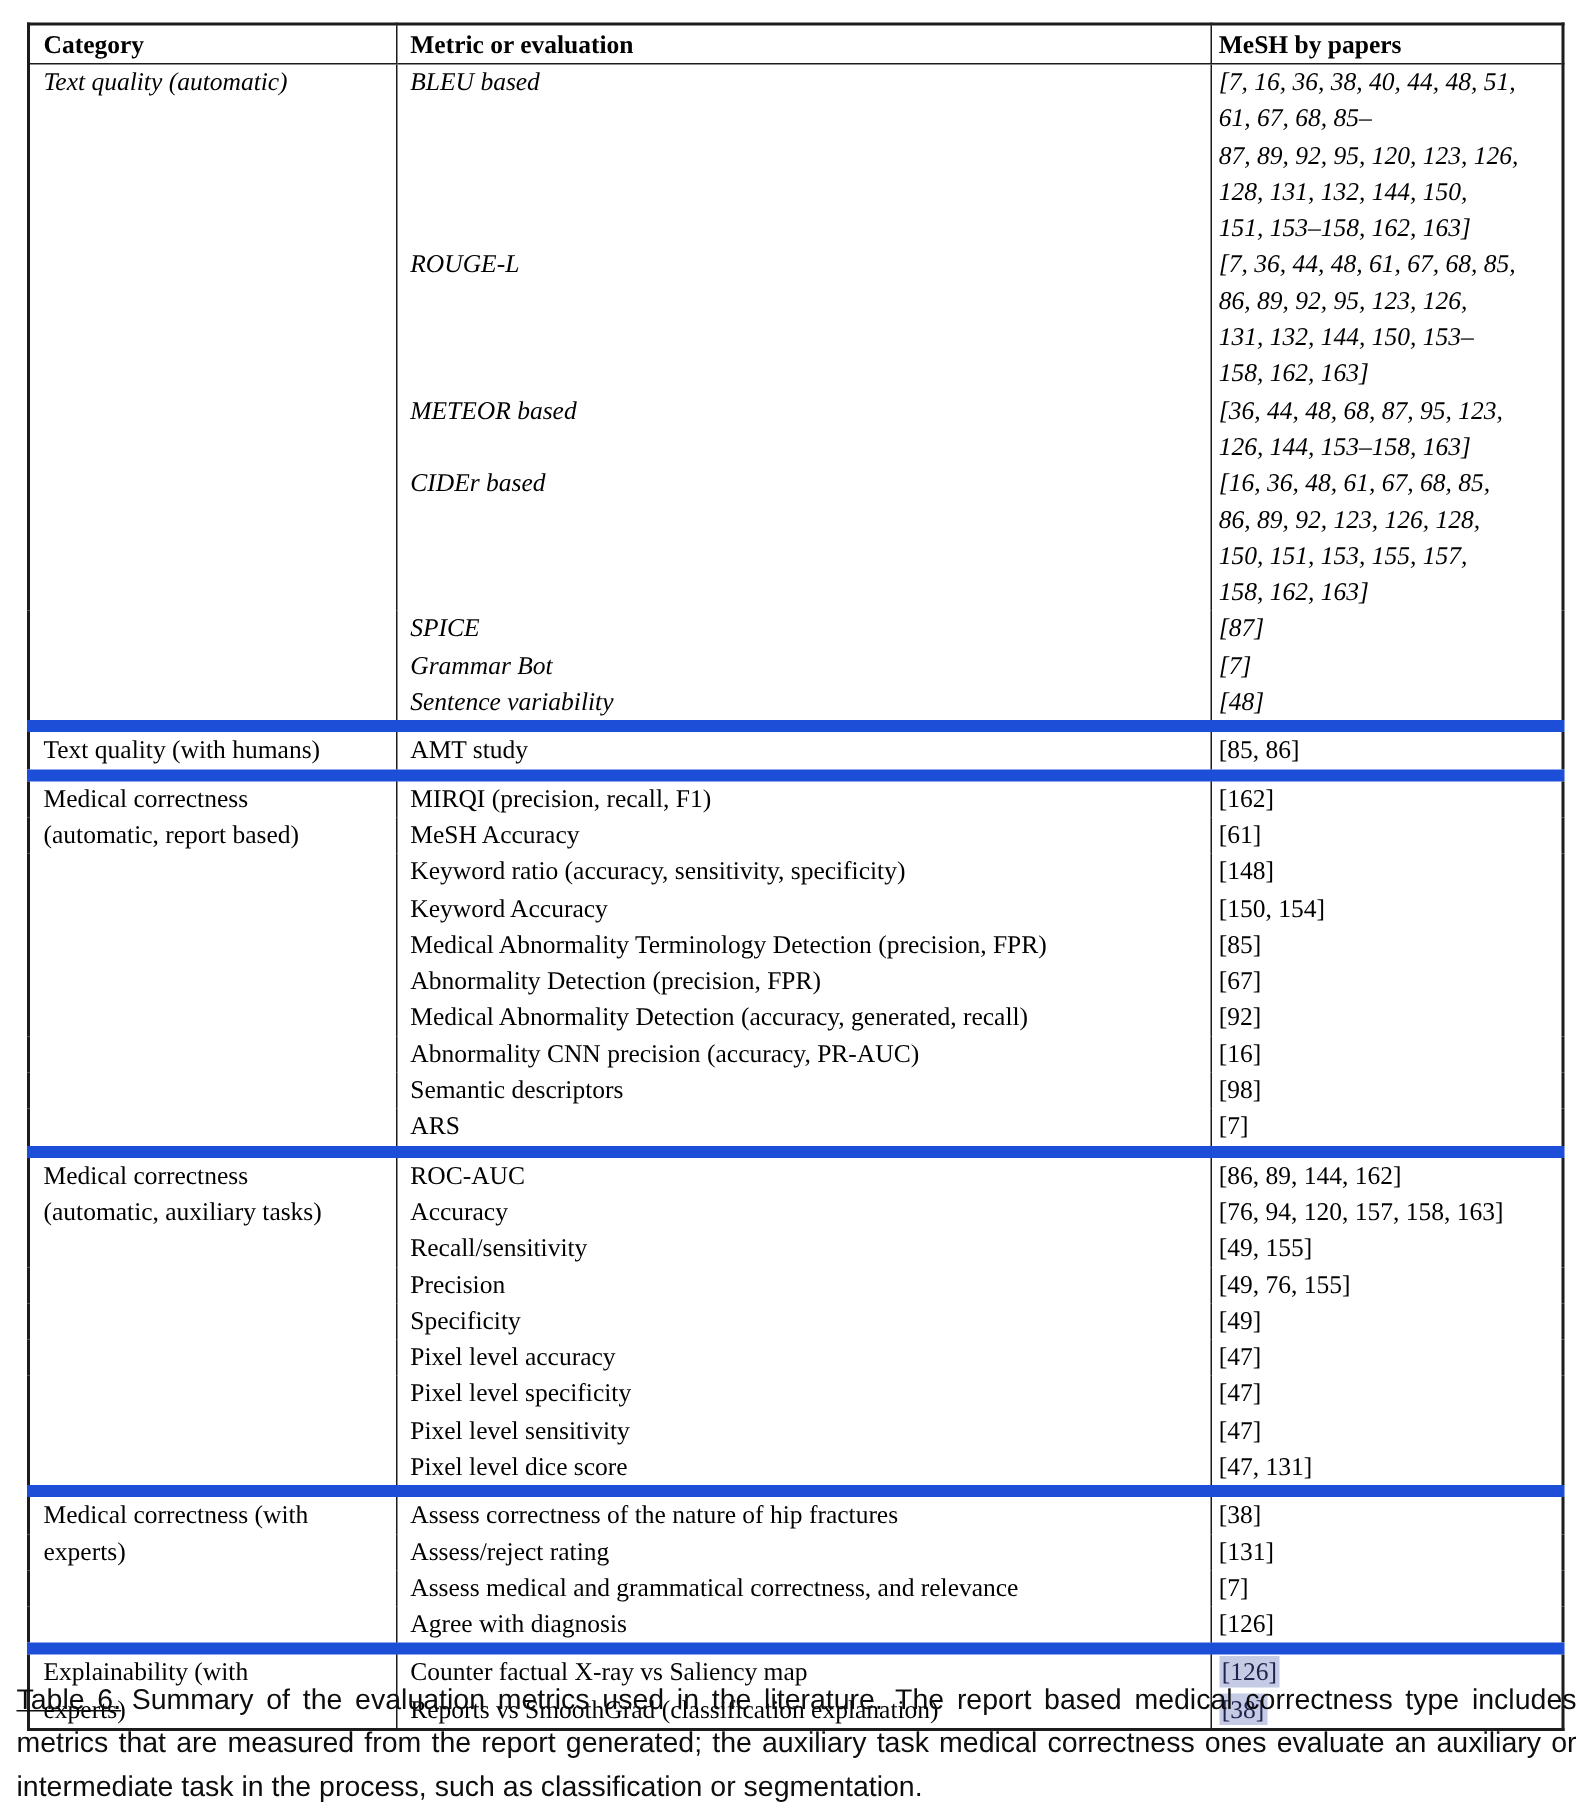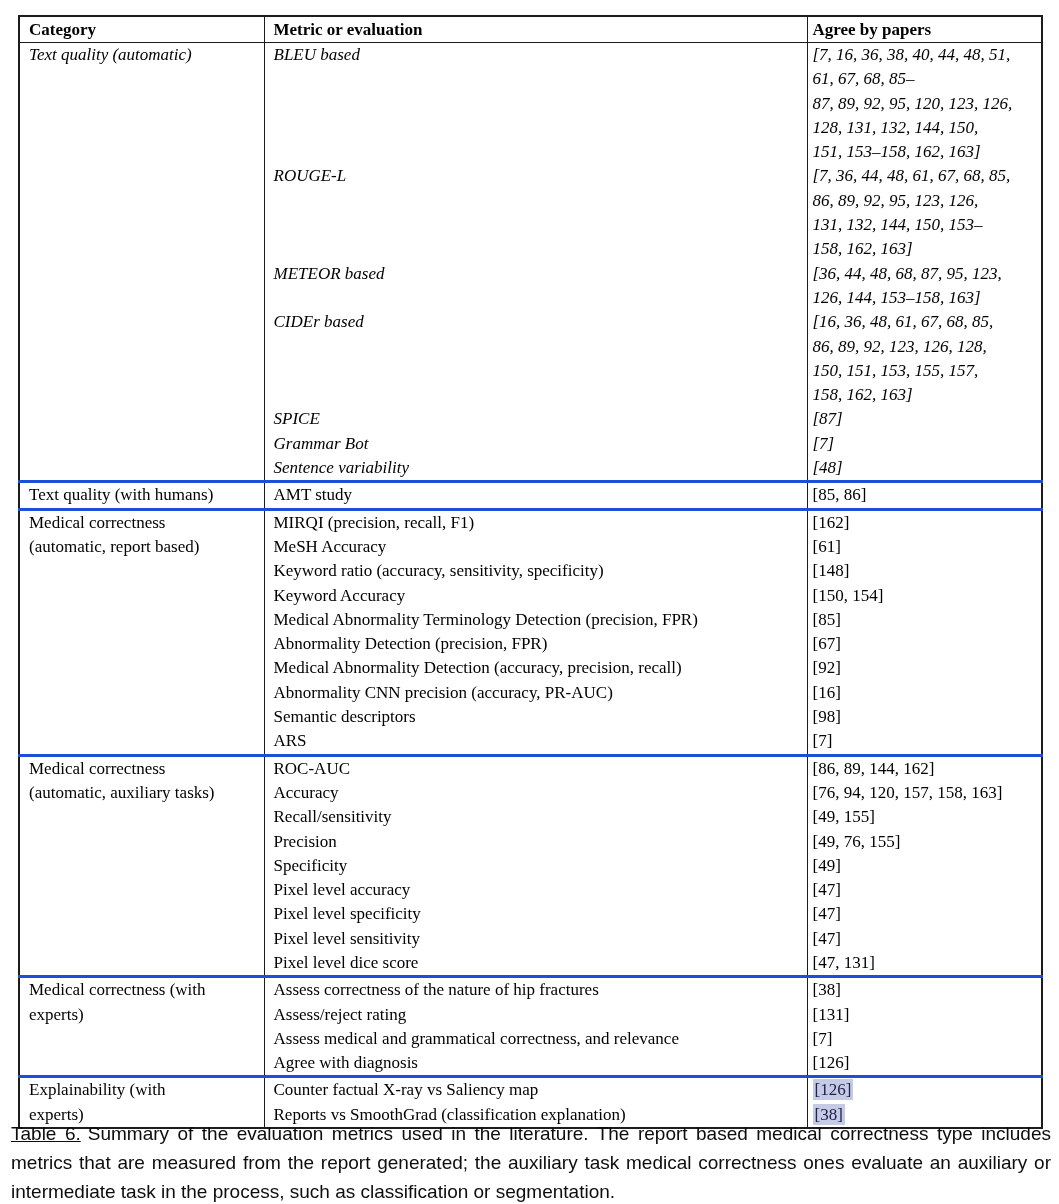--- a/index.html
+++ b/index.html
@@ -33,21 +33,21 @@
     white-space: pre-line;
     border-left: 1px solid #1c1c1c;
     font-weight: normal;
   }
   table.metrics thead th {
     font-weight: bold;
     height: 26px;
     line-height: 25px;
     border-bottom: 1.5px solid #1c1c1c;
   }
-  table.metrics tbody { border-top: 3px solid #1d4ed8; }
+  table.metrics tbody { border-top: 8px solid #1d4ed8; }
   table.metrics tbody:first-of-type { border-top: none; font-style: italic; }
 
   td.cell-category, th.h-category { padding: 0 4px 0 9px; }
   td.cell-metric,   th.h-metric   { padding: 0 6px 0 9px; margin-top: 28px; }
   td.cell-papers,   th.h-papers   { padding: 0 3px 0 5px; }
 
   .cite-box {
     display: inline-block;
     padding: 0 2px;
     line-height: 21px;
@@ -73,21 +73,21 @@
   <table class="metrics">
     <colgroup>
       <col class="c-category">
       <col class="c-metric">
       <col class="c-papers">
     </colgroup>
     <thead>
       <tr>
         <th class="h-category">Category</th>
         <th class="h-metric">Metric or evaluation</th>
-        <th class="h-papers">Agree by papers</th>
+        <th class="h-papers">MeSH by papers</th>
       </tr>
     </thead>
 
   <tbody>
         <tr>
           <td class="cell-category" rowspan="7">Text quality (automatic)</td>
           <td class="cell-metric">BLEU based</td>
           <td class="cell-papers">[7, 16, 36, 38, 40, 44, 48, 51,
 61, 67, 68, 85–
 87, 89, 92, 95, 120, 123, 126,
@@ -154,21 +154,21 @@
         </tr>
         <tr>
           <td class="cell-metric">Medical Abnormality Terminology Detection (precision, FPR)</td>
           <td class="cell-papers">[85]</td>
         </tr>
         <tr>
           <td class="cell-metric">Abnormality Detection (precision, FPR)</td>
           <td class="cell-papers">[67]</td>
         </tr>
         <tr>
-          <td class="cell-metric">Medical Abnormality Detection (accuracy, precision, recall)</td>
+          <td class="cell-metric">Medical Abnormality Detection (accuracy, generated, recall)</td>
           <td class="cell-papers">[92]</td>
         </tr>
         <tr>
           <td class="cell-metric">Abnormality CNN precision (accuracy, PR-AUC)</td>
           <td class="cell-papers">[16]</td>
         </tr>
         <tr>
           <td class="cell-metric">Semantic descriptors</td>
           <td class="cell-papers">[98]</td>
         </tr>

